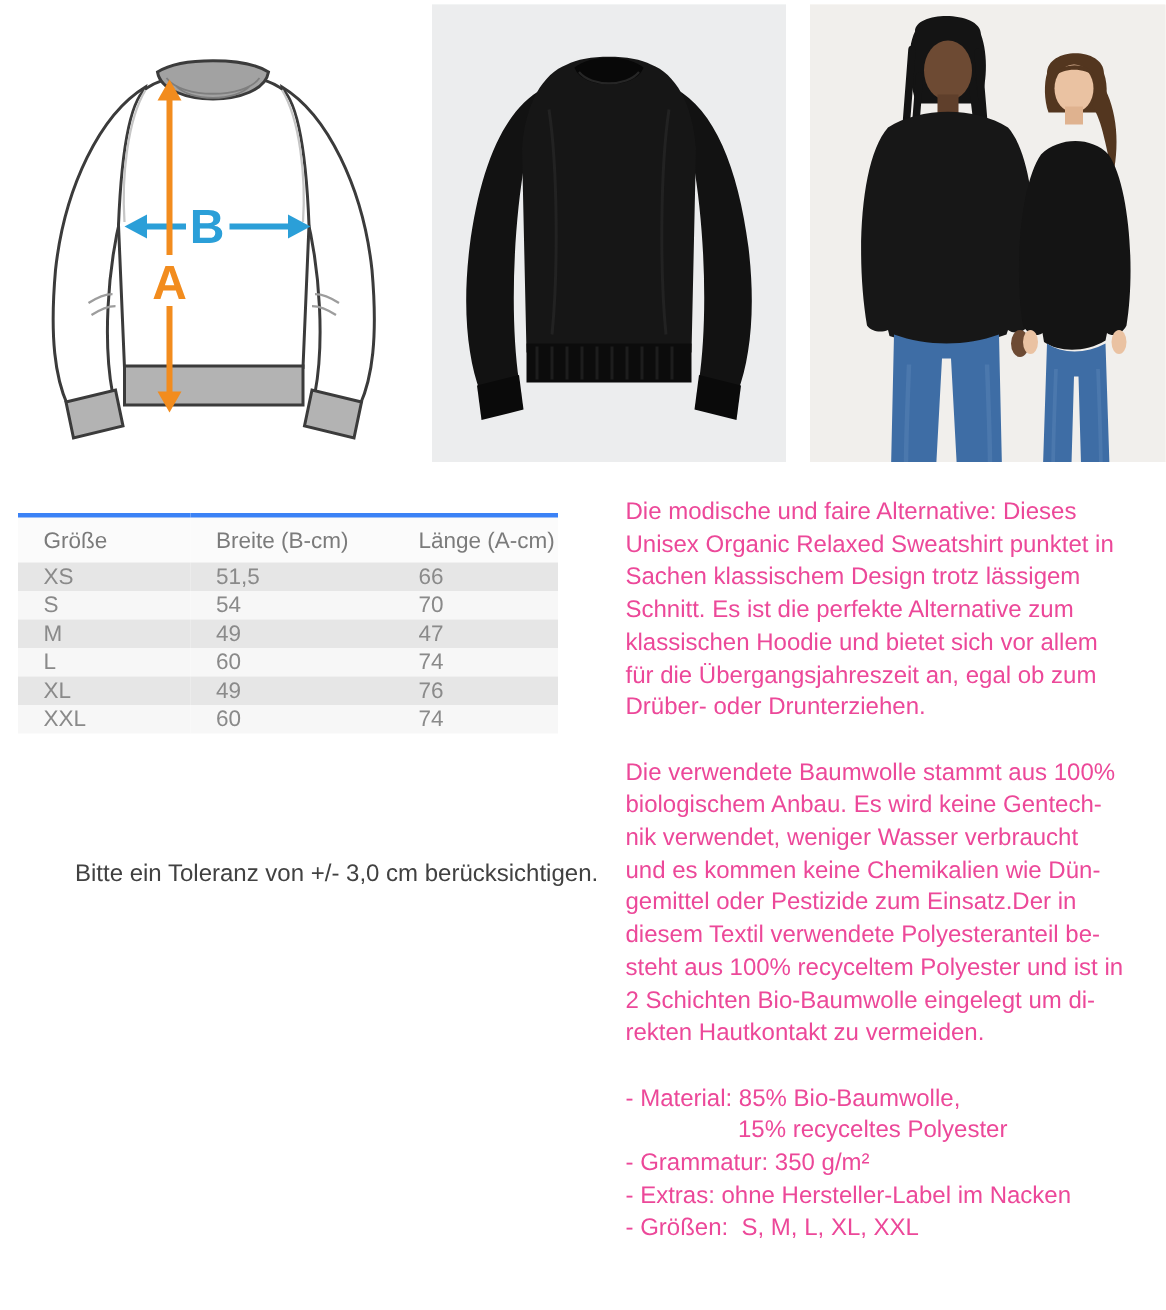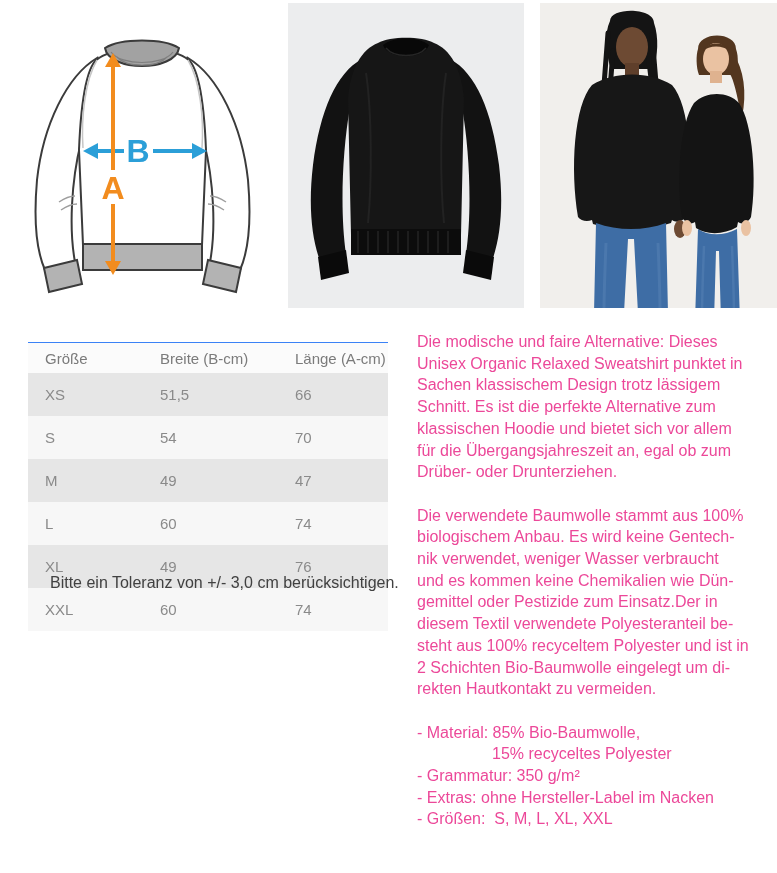--- a/index.html
+++ b/index.html
@@ -8,29 +8,29 @@
 
   .stage{position:absolute;inset:0;}
 
   
   .img-diagram{position:absolute;left:25px;top:30px;width:235px;height:265px;}
   .img-product{position:absolute;left:288px;top:3px;width:236px;height:305px;background:#ecedee;}
   .img-models{position:absolute;left:540px;top:3px;width:237px;height:305px;background:#f1efec;}
   .img-product svg,.img-models svg,.img-diagram svg{display:block;width:100%;height:100%;}
 
   
-  table.size-table{position:absolute;left:28px;top:342px;width:360px;
+  table.size-table{position:absolute;left:12px;top:342px;width:360px;
     border-collapse:collapse;table-layout:fixed;
-    font-size:15px;color:#8a8a8a;border-top:1px solid #3b82f6;}
+    font-size:15px;color:#8a8a8a;border-top:3px solid #3b82f6;}
   table.size-table col.c1{width:115px;}
   table.size-table col.c2{width:135px;}
   table.size-table col.c3{width:110px;}
   table.size-table th{font-weight:400;color:#7b7b7b;text-align:left;height:30px;
     padding:0 0 0 17px;background:#fbfbfb;}
-  table.size-table td{height:43px;padding:0 0 0 17px;}
+  table.size-table td{height:19px;padding:0 0 0 17px;}
   table.size-table tbody tr:nth-child(odd) td{background:#e6e6e6;}
   table.size-table tbody tr:nth-child(even) td{background:#f7f7f7;}
 
   .tolerance{position:absolute;left:28px;top:574px;font-size:16px;color:#414141;margin-left:22px;}
 
   
   .desc{position:absolute;left:417px;top:331px;width:336px;
         font-size:16px;line-height:21.7px;color:#ec4899;}
   .desc p{margin:0 0 21.7px 0;white-space:pre-line;}
   .specs div{white-space:pre;}

